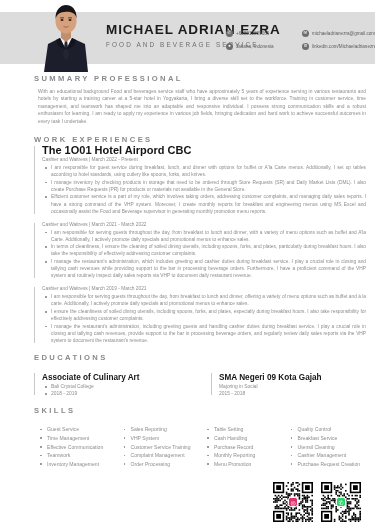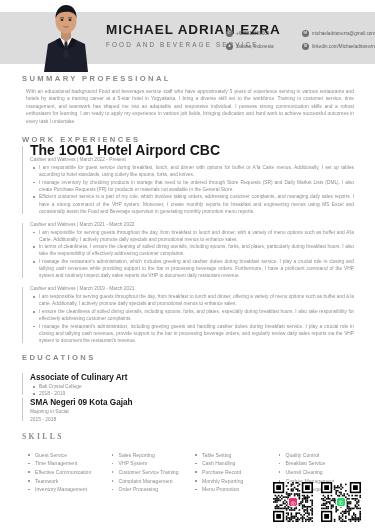--- a/index.html
+++ b/index.html
@@ -48,70 +48,70 @@
     color: #ffffff; font-size: 4.5px; line-height: 1;
   }
   .ctext { font-size: 4.6px; color: #5f5f5f; white-space: nowrap; }
 
   
   .section-title {
     font-size: 7.6px; font-weight: bold; letter-spacing: 2.4px;
     color: #8a8a8a; text-transform: uppercase;
   }
 
-  .body-wrap { position: absolute; left: 22px; top: 74px; width: 332px; }
+  .body-wrap { position: absolute; left: 34px; top: 74px; width: 332px; }
 
   .summary-title { margin-bottom: 5px; }
   .summary-text {
     font-size: 4.9px; line-height: 7.4px; color: #8d8d8d;
     text-align: justify; padding-left: 4px;
   }
 
   .work-title { margin-top: 10px; margin-bottom: 1px; }
 
   .job { position: relative; padding-left: 8px; margin-bottom: 7px; }
   .job::before {
     content: ""; position: absolute; left: 0; top: 1px; bottom: 1px;
     width: 1.2px; background: #c9c9c9;
   }
   .job-title {
-    font-size: 14px; font-weight: bold; color: #151515; line-height: 11px;
+    font-size: 11px; font-weight: bold; color: #151515; line-height: 11px;
   }
   .job-meta {
     font-size: 4.8px; color: #8d8d8d; margin-top: 1px; margin-bottom: 2px;
   }
   ul.bullets { list-style: none; margin: 0; padding: 0; }
   ul.bullets li {
     position: relative; padding-left: 9px;
     font-size: 4.8px; line-height: 7.1px; color: #8d8d8d;
     text-align: justify; margin-bottom: 0.5px;
   }
   ul.bullets li::before {
     content: ""; position: absolute; left: 3px; top: 3px;
     width: 1.6px; height: 1.6px; background: #9b9b9b;
   }
 
   
   .edu-title { margin-top: 9px; margin-bottom: 10px; }
-  .edu-grid { display: grid; grid-template-columns: 1fr; gap: 0 22px; }
+  .edu-grid { display: grid; grid-template-columns: 1fr 1fr; gap: 0 22px; }
   .edu-item { position: relative; padding-left: 8px; }
   .edu-item::before {
     content: ""; position: absolute; left: 0; top: 1px; bottom: 2px;
     width: 1.2px; background: #c9c9c9;
   }
   .edu-school { font-size: 8.2px; font-weight: bold; color: #151515; line-height: 11px; }
   .edu-sub { font-size: 4.9px; color: #8d8d8d; line-height: 7.2px; }
   .edu-sub.dotted { position: relative; padding-left: 9px; }
   .edu-sub.dotted::before {
     content: ""; position: absolute; left: 3px; top: 3px;
     width: 1.6px; height: 1.6px; background: #9b9b9b;
   }
 
   
-  .skills-title { margin-top: 9px; margin-bottom: 10px; font-family: Liberation Serif, serif; }
+  .skills-title { margin-top: 9px; margin-bottom: 10px; }
   .skills-grid {
     display: grid; grid-template-columns: repeat(4, 1fr); gap: 0 6px;
     padding-left: 4px;
   }
   .skill {
     position: relative; padding-left: 9px;
     font-size: 5.1px; line-height: 8.6px; color: #8d8d8d; white-space: nowrap;
   }
   .skill::before {
     content: ""; position: absolute; left: 2px; top: 3.4px;

